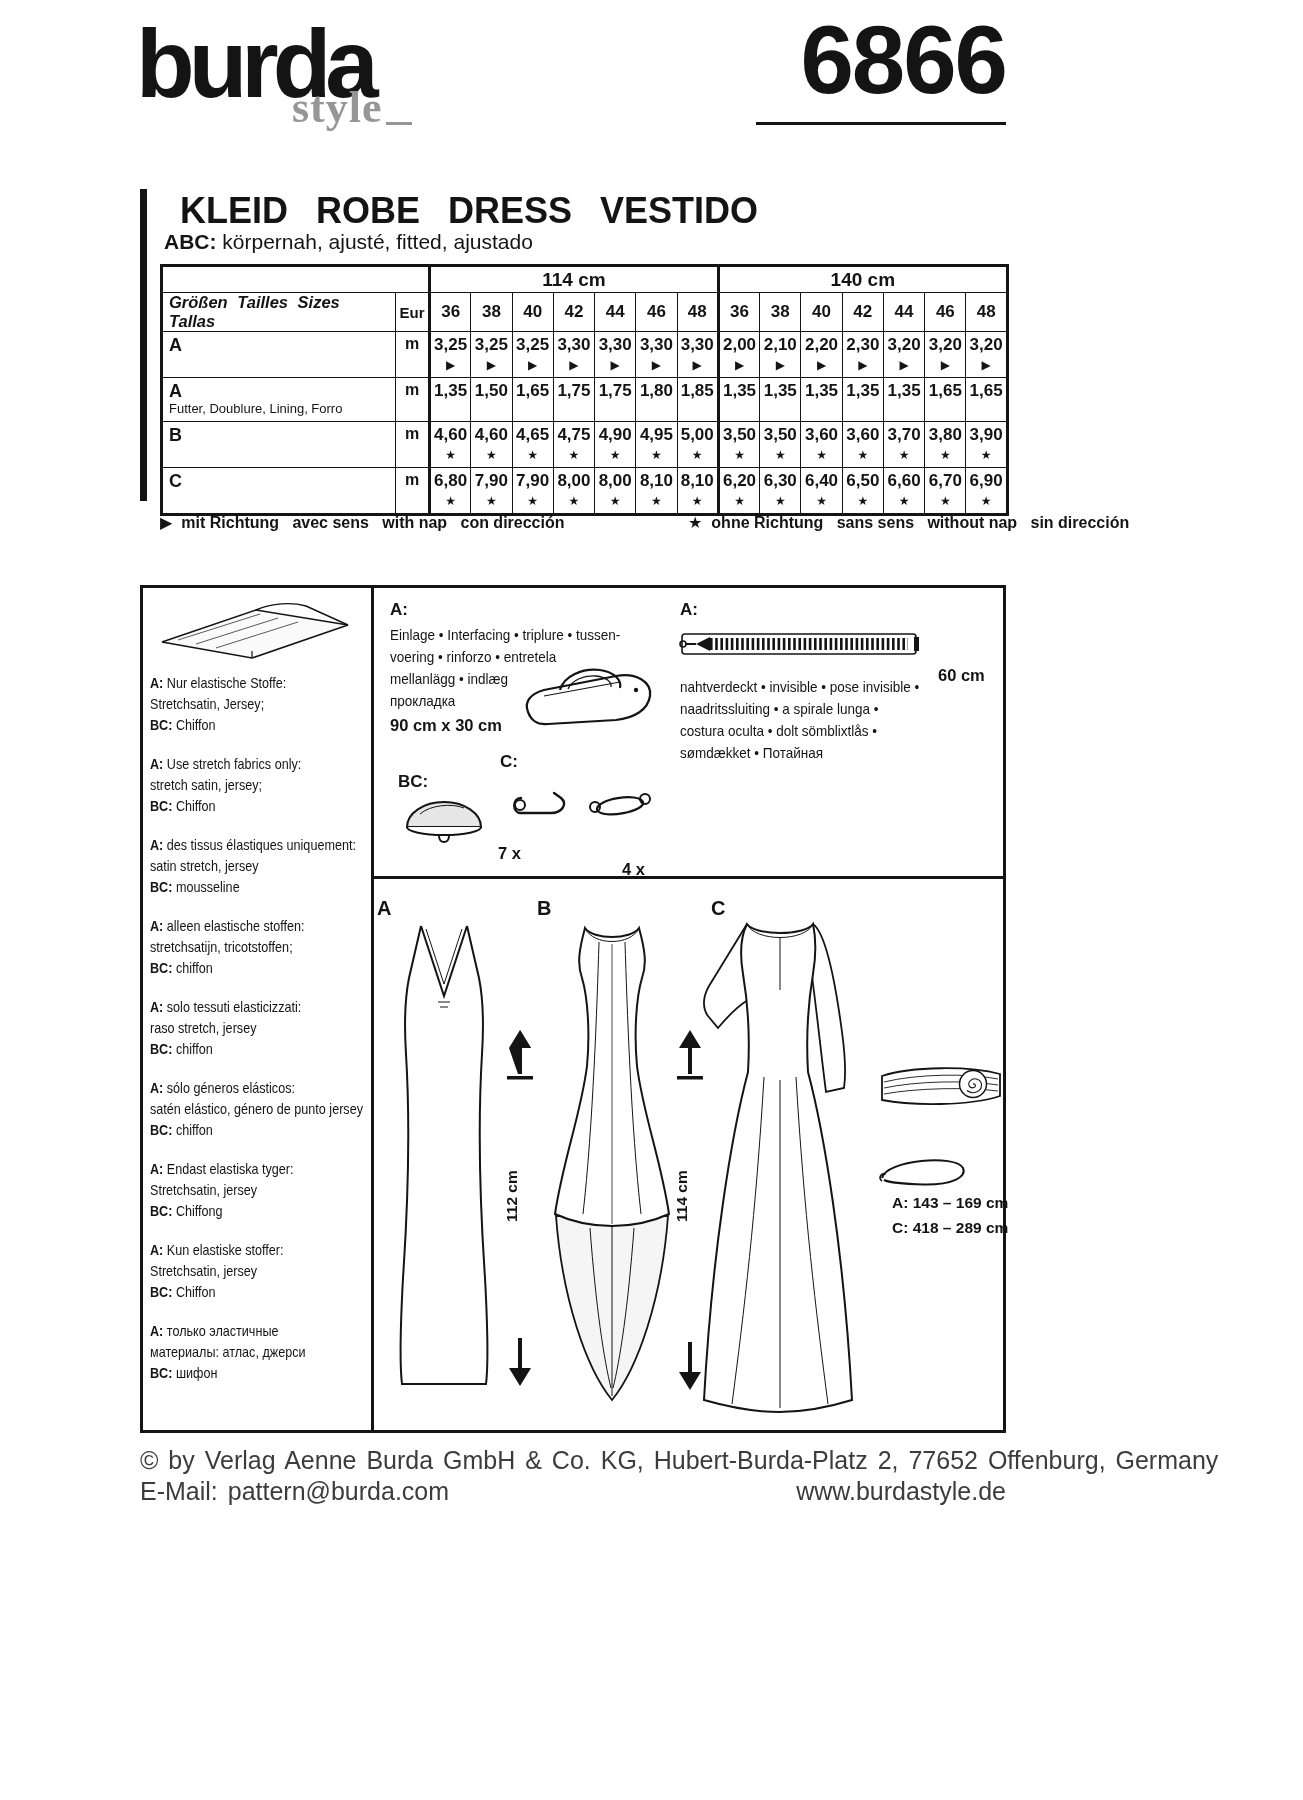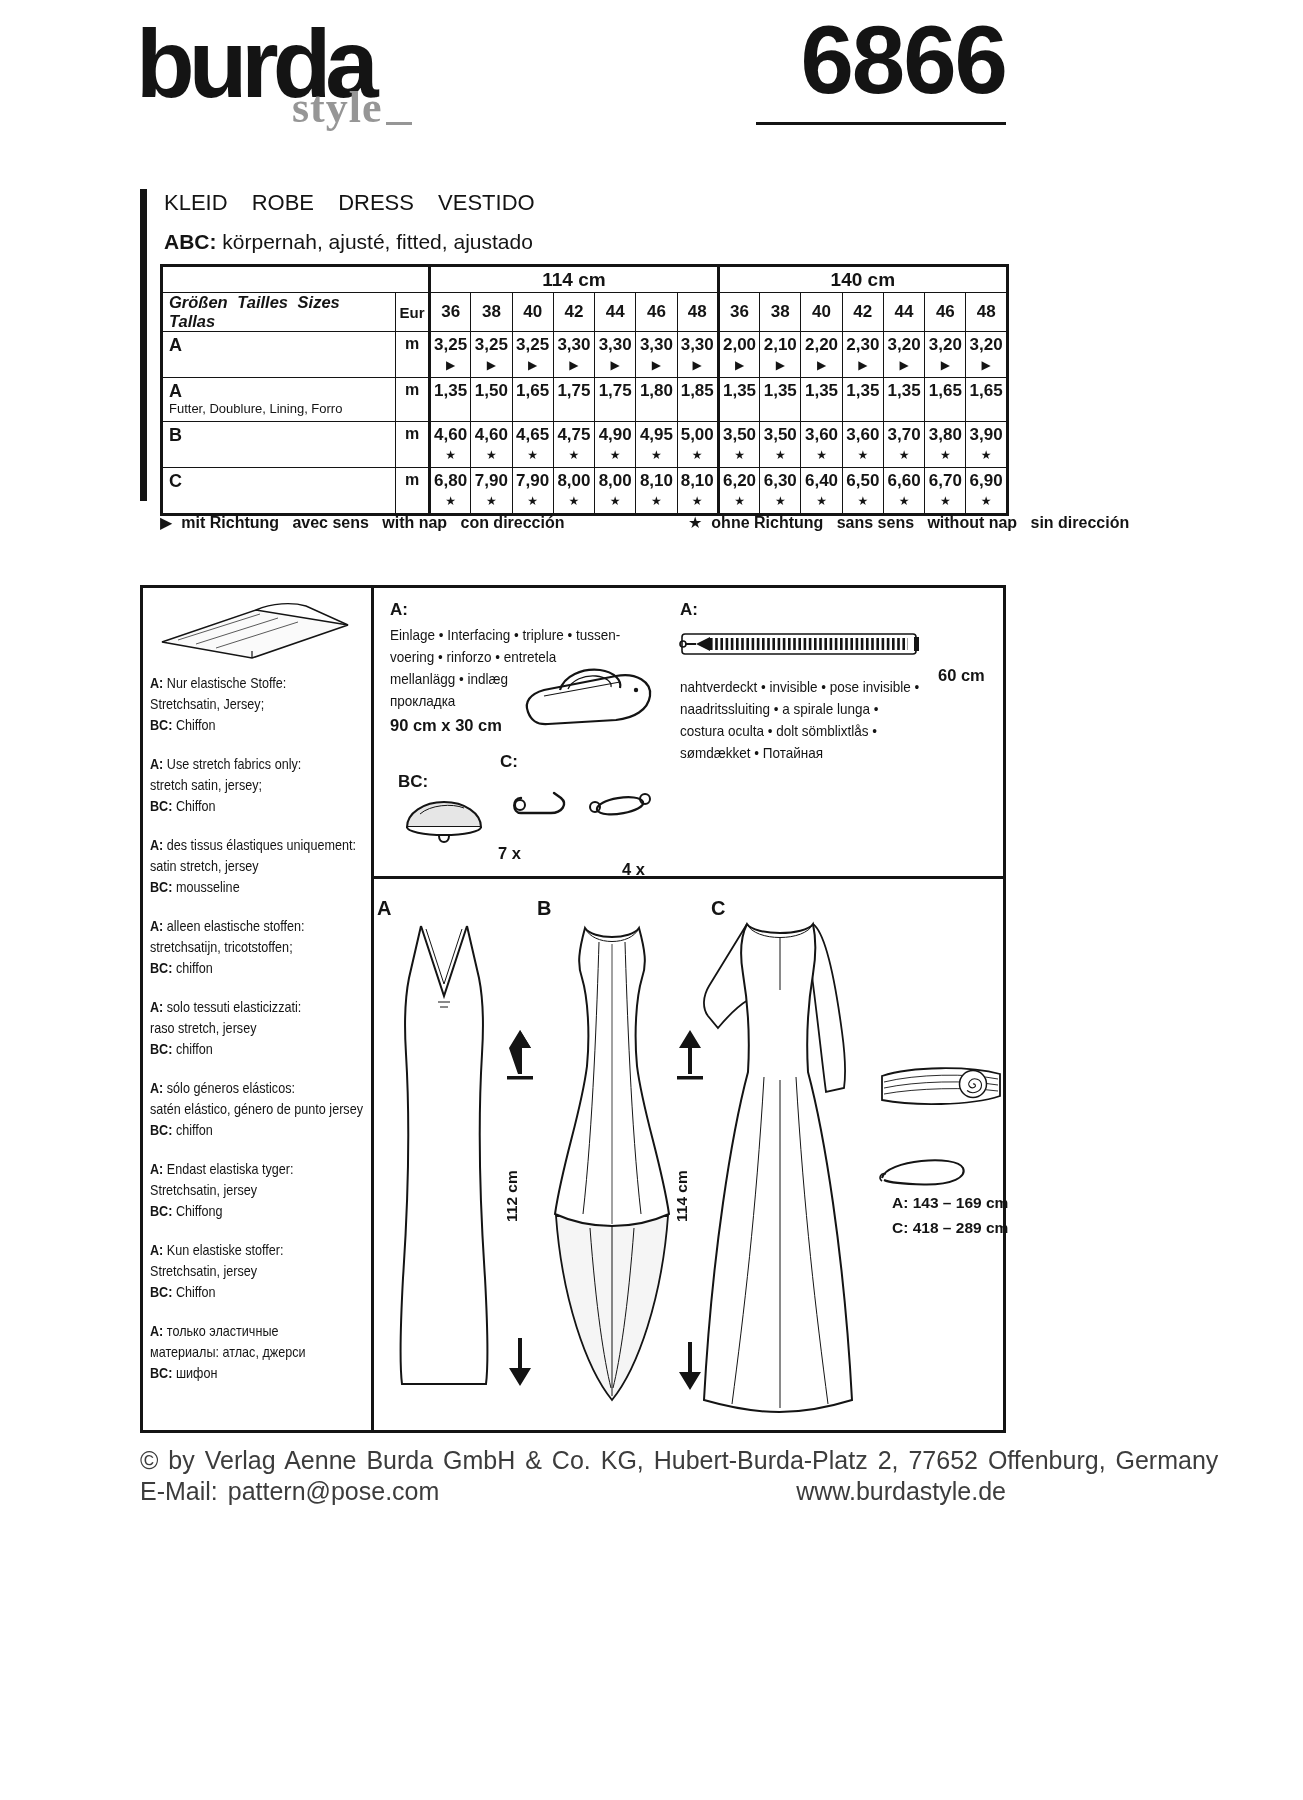--- a/index.html
+++ b/index.html
@@ -11,21 +11,21 @@
   
   #logo-main { left:136px; top:16px; font-size:96px; font-weight:700; letter-spacing:-6px; line-height:1; }
   #logo-sub  { left:292px; top:86px; font-family:"Liberation Serif","DejaVu Serif",serif;
                font-size:44px; font-weight:700; color:#969696; letter-spacing:1px; line-height:1; }
   #logo-rule { left:386px; top:122px; width:26px; height:3px; background:#969696; }
   #pattern-number { top:12px; right:297px; font-size:96px; font-weight:700; letter-spacing:-2px; line-height:1; }
   #number-rule { top:122px; right:297px; width:250px; height:3px; background:#141414; }
 
   
   #title-bar { left:140px; top:189px; width:7px; height:312px; background:#141414; }
-  #garment-title { left:164px; top:190px; font-size:22px; font-weight:400; word-spacing:18px; }
+  #garment-title { left:180px; top:190px; font-size:36px; font-weight:700; word-spacing:18px; }
   #abc-line { left:164px; top:230px; font-size:21px; }
   #abc-line b { font-weight:700; }
 
   
   #fabric-table { left:160px; top:264px; width:846px; border-collapse:collapse; table-layout:fixed; }
   #fabric-table td { border:1.6px solid #141414; padding:0; text-align:center; vertical-align:top; }
   #fabric-table { border:3px solid #141414; }
   .grp { border-left:3px solid #141414 !important; }
   .grp-head { font-size:19px; font-weight:700; height:27px; vertical-align:middle !important; }
   .lab-head { text-align:left !important; padding-left:6px !important; font-size:16.5px; font-weight:700; word-spacing:5px; vertical-align:middle !important;font-style:italic; }
@@ -535,16 +535,16 @@
   </svg>
 
   <svg class="abs" style="left:872px;top:1148px" width="100" height="44" viewBox="0 0 100 44">
     <path d="M10,30 C14,12 84,6 91,20 C95,29 80,37 52,36.5 C34,36 18,35 12,32" fill="none" stroke="#141414" stroke-width="2"></path>
     <path d="M10,33 c-4,-3 -1,-9 4,-7" fill="none" stroke="#141414" stroke-width="1.6"></path>
   </svg>
   <div class="abs belt-text" style="left:892px;top:1194px">A: 143 – 169 cm</div>
   <div class="abs belt-text" style="left:892px;top:1219px">C: 418 – 289 cm</div>
 
   <div class="abs footer-line" style="left:140px;top:1446px">© by Verlag Aenne Burda GmbH &amp; Co. KG, Hubert-Burda-Platz 2, 77652 Offenburg, Germany</div>
-  <div class="abs footer-line" style="left:140px;top:1477px">E-Mail: pattern@pose.com</div>
+  <div class="abs footer-line" style="left:140px;top:1477px">E-Mail: pattern@burda.com</div>
   <div class="abs footer-line" id="website" style="right:297px;top:1477px">www.burdastyle.de</div>
 
 </div>
 
 </body></html>

